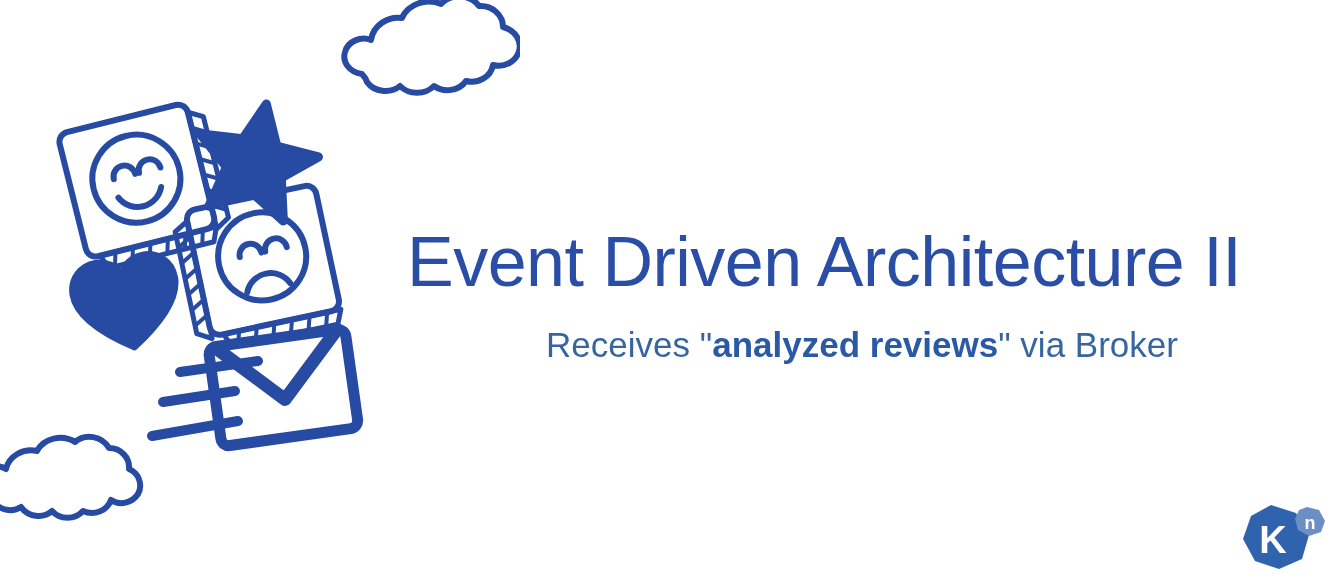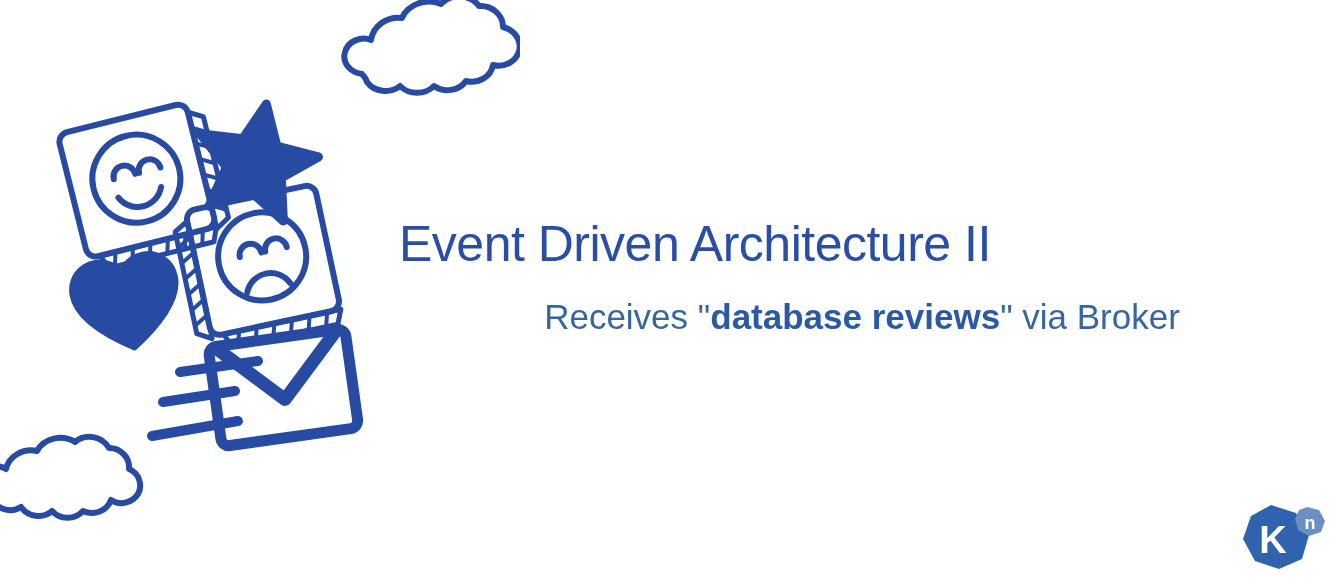--- a/index.html
+++ b/index.html
@@ -29,27 +29,27 @@
   }
 
   
   #text-block {
     position: absolute;
     left: 395px;
     top: 215px;
     width: 946px;
   }
   #page-title {
-    font-size: 50px;
+    font-size: 70px;
     line-height: 1.0;
     font-weight: 400;
     color: #2a4da6;
     letter-spacing: -0.5px;
     white-space: nowrap;
-    margin: 4px;
+    margin: 12px;
   }
   #subtitle {
     margin-top: 22px;
     text-align: center;
     color: #36659f;
     font-size: 35px;
     line-height: 1.50;
     font-weight: 400;
     padding-right: 12px;
   }
@@ -203,21 +203,21 @@
         <path d="M152 436 L238 421"></path>
       </g>
 
     </g>
   </svg>
 
   <div id="text-block">
     <h1 id="page-title">Event Driven Architecture II</h1>
 
     <div id="subtitle">
-      <span class="sub-line"><span>Receives "</span><span class="em">database reviews</span><span>" via Broker</span></span>
+      <span class="sub-line"><span>Receives "</span><span class="em">analyzed reviews</span><span>" via Broker</span></span>
     </div>
   </div>
 
   <svg id="logo" viewBox="0 0 92 78">
 
     <polygon points="34,4 59,12 72,34 65,58 42,68 18,60 6,38 14,15" fill="#2f63ad"></polygon>
 
     <polygon points="70,6 82,9 88,20 84,31 72,35 61,29 58,18 62,9" fill="#6b8fc4"></polygon>
 
     <text x="36" y="52" fill="#ffffff" font-family="Liberation Sans, sans-serif" font-size="38" font-weight="700" text-anchor="middle">K</text>

